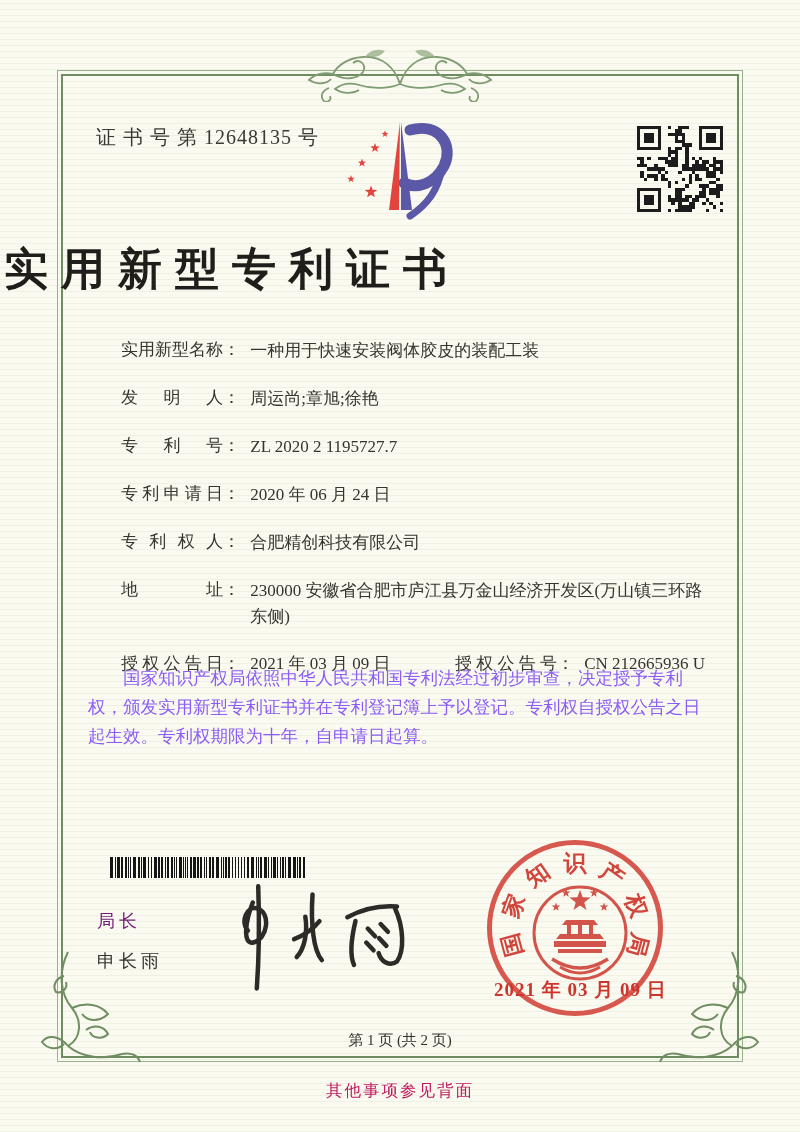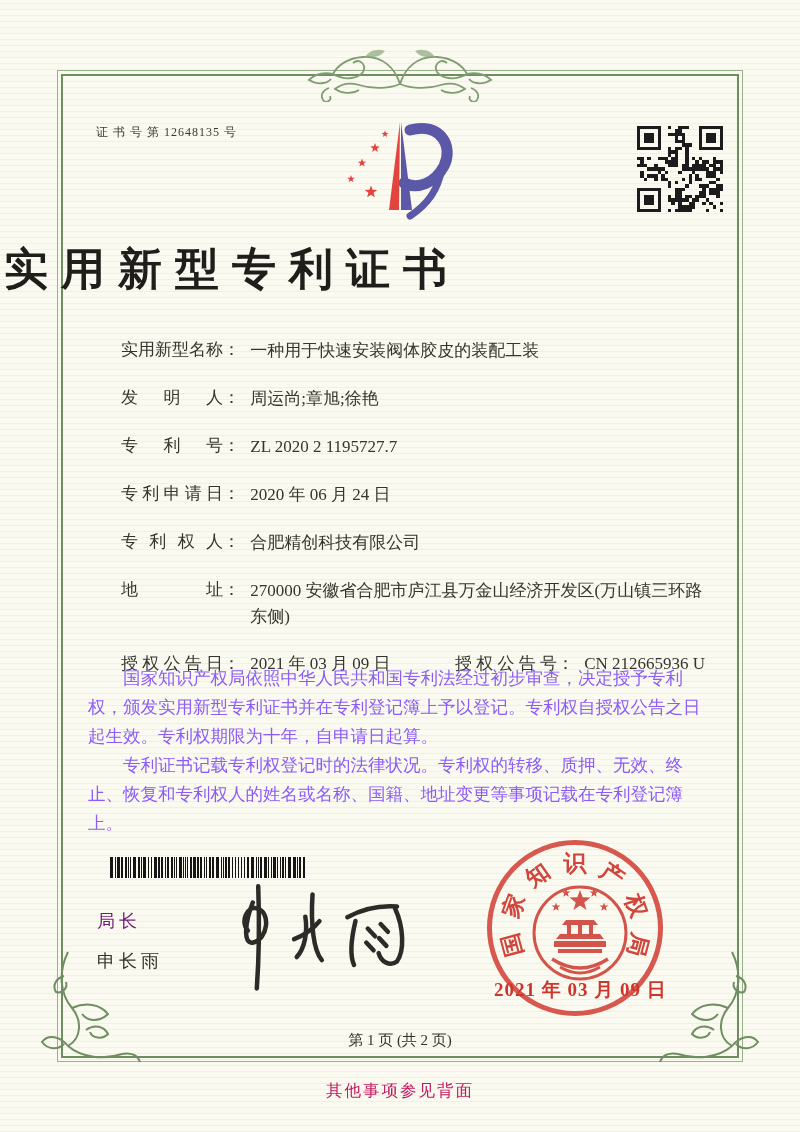--- a/index.html
+++ b/index.html
@@ -13,21 +13,21 @@
   .page{position:absolute;inset:0;}
   
   .page::before{
     content:"";position:absolute;inset:0;
     background:repeating-linear-gradient(0deg, rgba(125,160,110,.10) 0 1px, transparent 1px 6px);
     pointer-events:none;
   }
   .frame{position:absolute;left:57px;top:70px;width:684px;height:990px;border:1px solid #9bb18d;}
   .frame-inner{position:absolute;left:61px;top:74px;width:674px;height:980px;border:2px solid #6e8d60;}
   .ornament{position:absolute;pointer-events:none;}
-  .cert-no{position:absolute;left:96px;top:124px;font-size:12px;color:#3a3934;letter-spacing:1px;}
+  .cert-no{position:absolute;left:96px;top:124px;font-size:20px;color:#3a3934;letter-spacing:1px;}
   .logo{position:absolute;left:338px;top:118px;width:122px;height:104px;}
   .qr{position:absolute;left:637px;top:126px;width:86px;height:86px;}
   .title{position:absolute;left:4px;top:240px;width:100%;
          font-size:44px;font-weight:700;color:#1f1e1b;letter-spacing:13px;}
   .fields{position:absolute;left:96px;top:338px;width:620px;font-size:17px;color:#35342e;}
   .frow{margin-bottom:22px;line-height:24px;white-space:nowrap;margin-left:25px;}
   .flabel{display:inline-block;width:102px;text-align:justify;text-align-last:justify;vertical-align:top;}
   .fcolon{display:inline-block;vertical-align:top;}
   .fvalue{display:inline-block;margin-left:6px;vertical-align:top;white-space:normal;width:452px;line-height:26px;}
   .grant-row{position:relative;margin-bottom:0;}
@@ -330,35 +330,34 @@
     <div class="frow">
       <span class="flabel">专利申请日</span><span class="fcolon">：</span>
       <span class="fvalue">2020 年 06 月 24 日</span>
     </div>
     <div class="frow">
       <span class="flabel">专利权人</span><span class="fcolon">：</span>
       <span class="fvalue">合肥精创科技有限公司</span>
     </div>
     <div class="frow">
       <span class="flabel">地址</span><span class="fcolon">：</span>
-      <span class="fvalue">270000 安徽省合肥市庐江县万金山经济开发区(万山镇三环路东侧)</span>
+      <span class="fvalue">230000 安徽省合肥市庐江县万金山经济开发区(万山镇三环路东侧)</span>
     </div>
     <div class="frow grant-row">
       <span class="flabel">授权公告日</span><span class="fcolon">：</span>
       <span style="margin-left:6px">2021 年 03 月 09 日</span>
       <span class="grant-right">
         <span class="flabel">授权公告号</span><span class="fcolon">：</span>
         <span style="margin-left:6px">CN 212665936 U</span>
       </span>
     </div>
   </div>
 
   <div class="paragraphs">
     <p>国家知识产权局依照中华人民共和国专利法经过初步审查，决定授予专利权，颁发实用新型专利证书并在专利登记簿上予以登记。专利权自授权公告之日起生效。专利权期限为十年，自申请日起算。</p>
-    <p>专利证书记载专利权登记时的法律状况。专利权的转移、质押、无效、终止、恢复和专利权人的姓名或名称、国籍、地址变更等事项记载在专利登记簿上。</p>
   </div>
 
   <svg class="barcode" viewBox="0 0 200 21" preserveAspectRatio="none">
       <rect x="0" y="0" width="3" height="21" fill="#151515"></rect>
       <rect x="5" y="0" width="1" height="21" fill="#151515"></rect>
       <rect x="7" y="0" width="3" height="21" fill="#151515"></rect>
       <rect x="11" y="0" width="2" height="21" fill="#151515"></rect>
       <rect x="15" y="0" width="2" height="21" fill="#151515"></rect>
       <rect x="18" y="0" width="1" height="21" fill="#151515"></rect>
       <rect x="20" y="0" width="1" height="21" fill="#151515"></rect>

